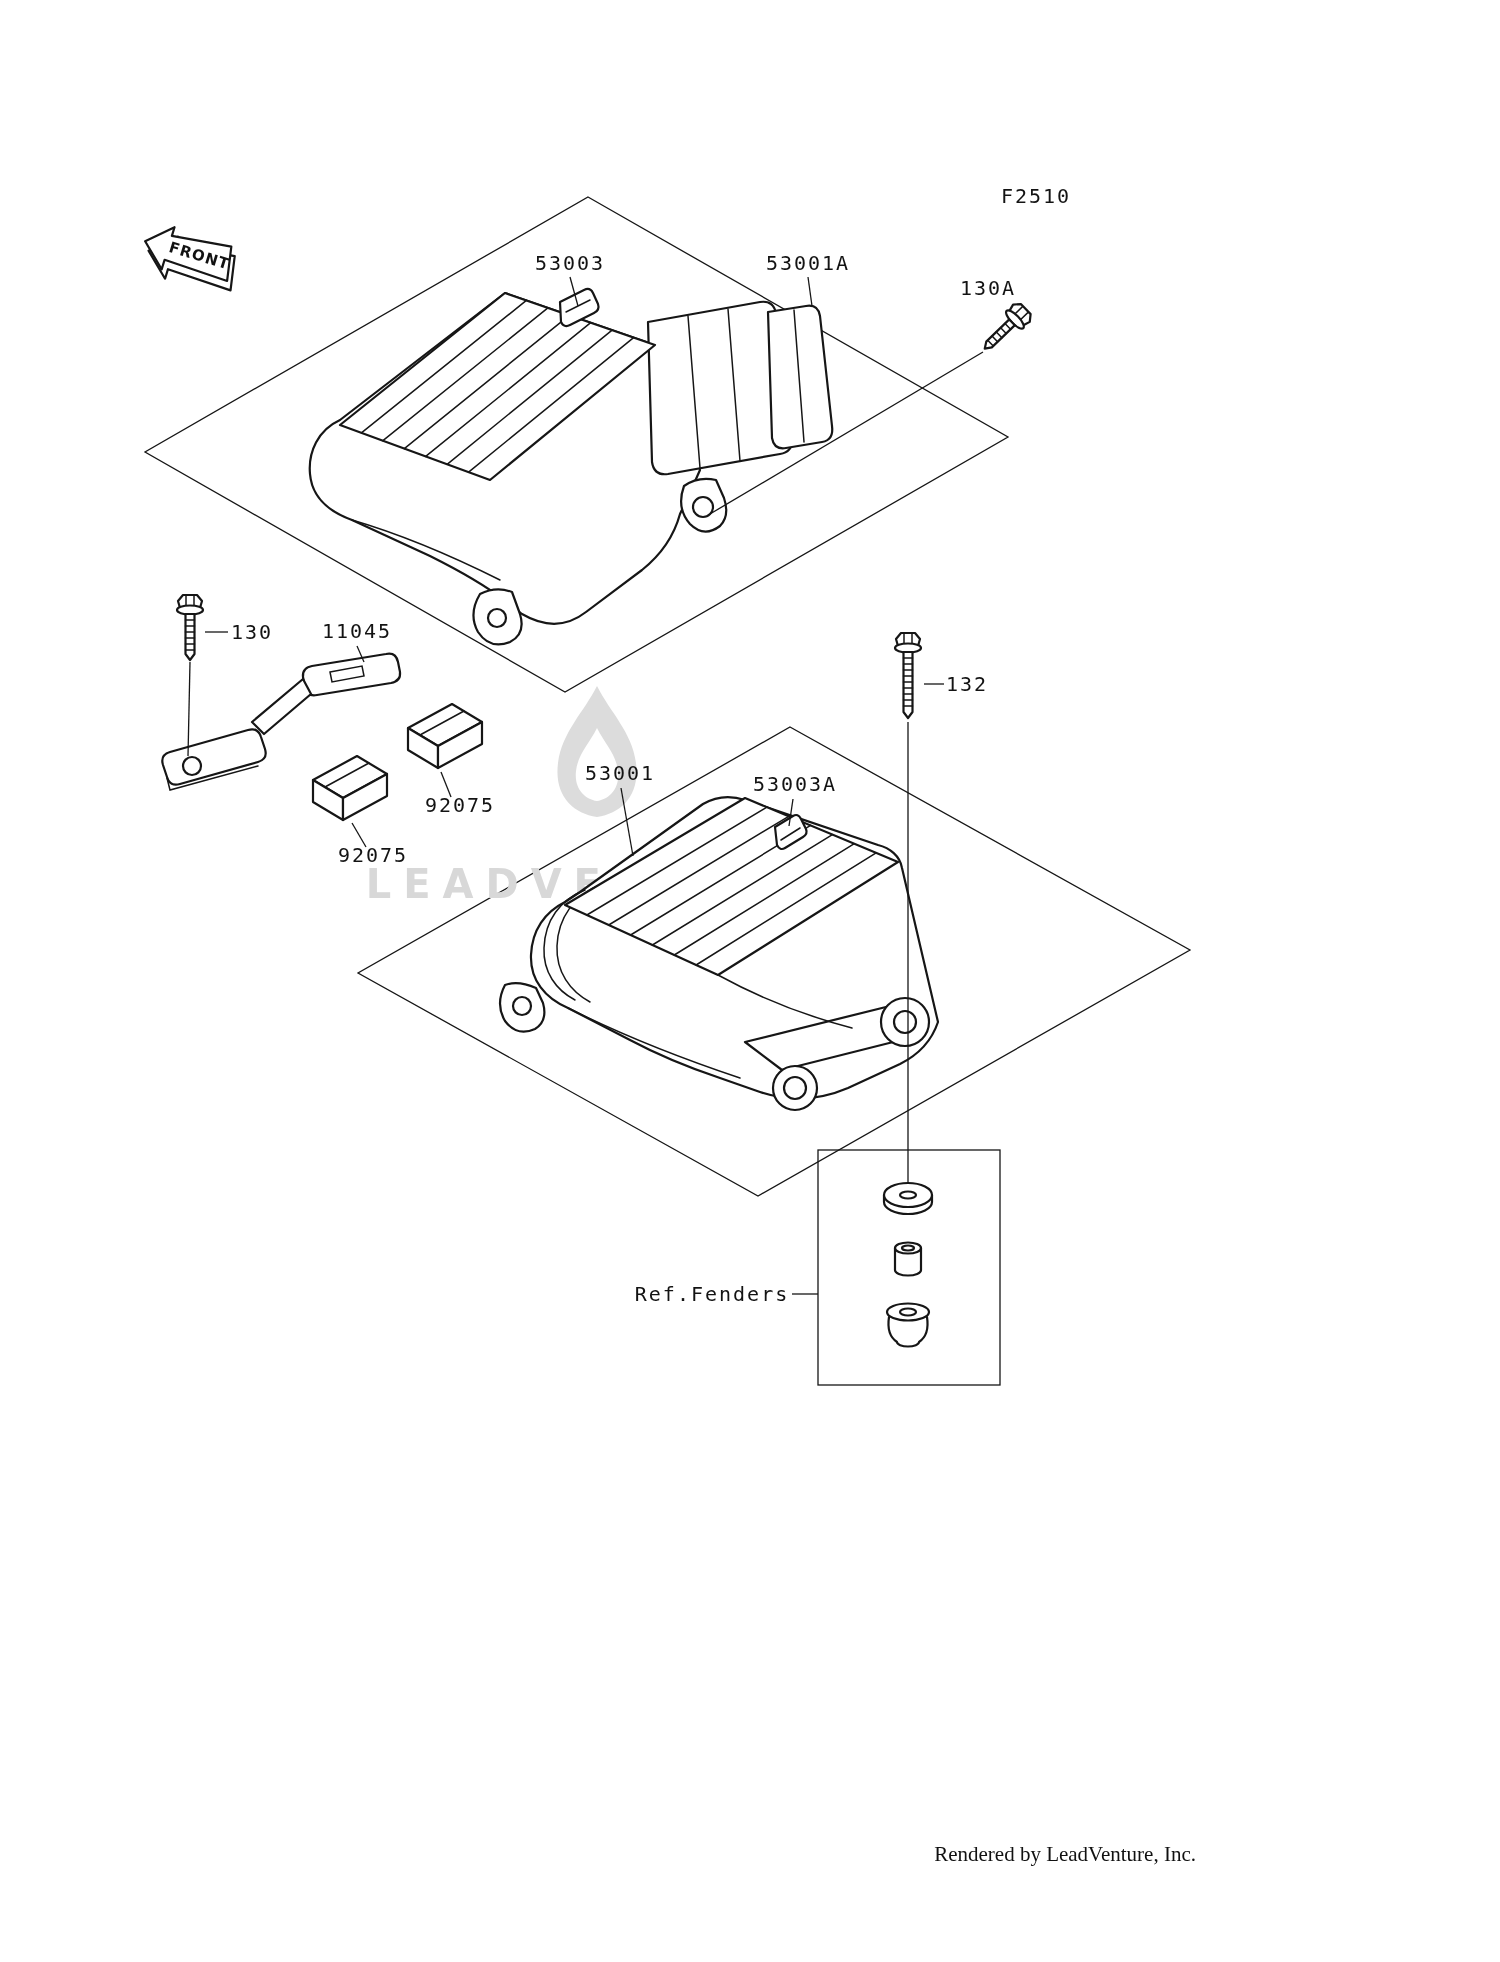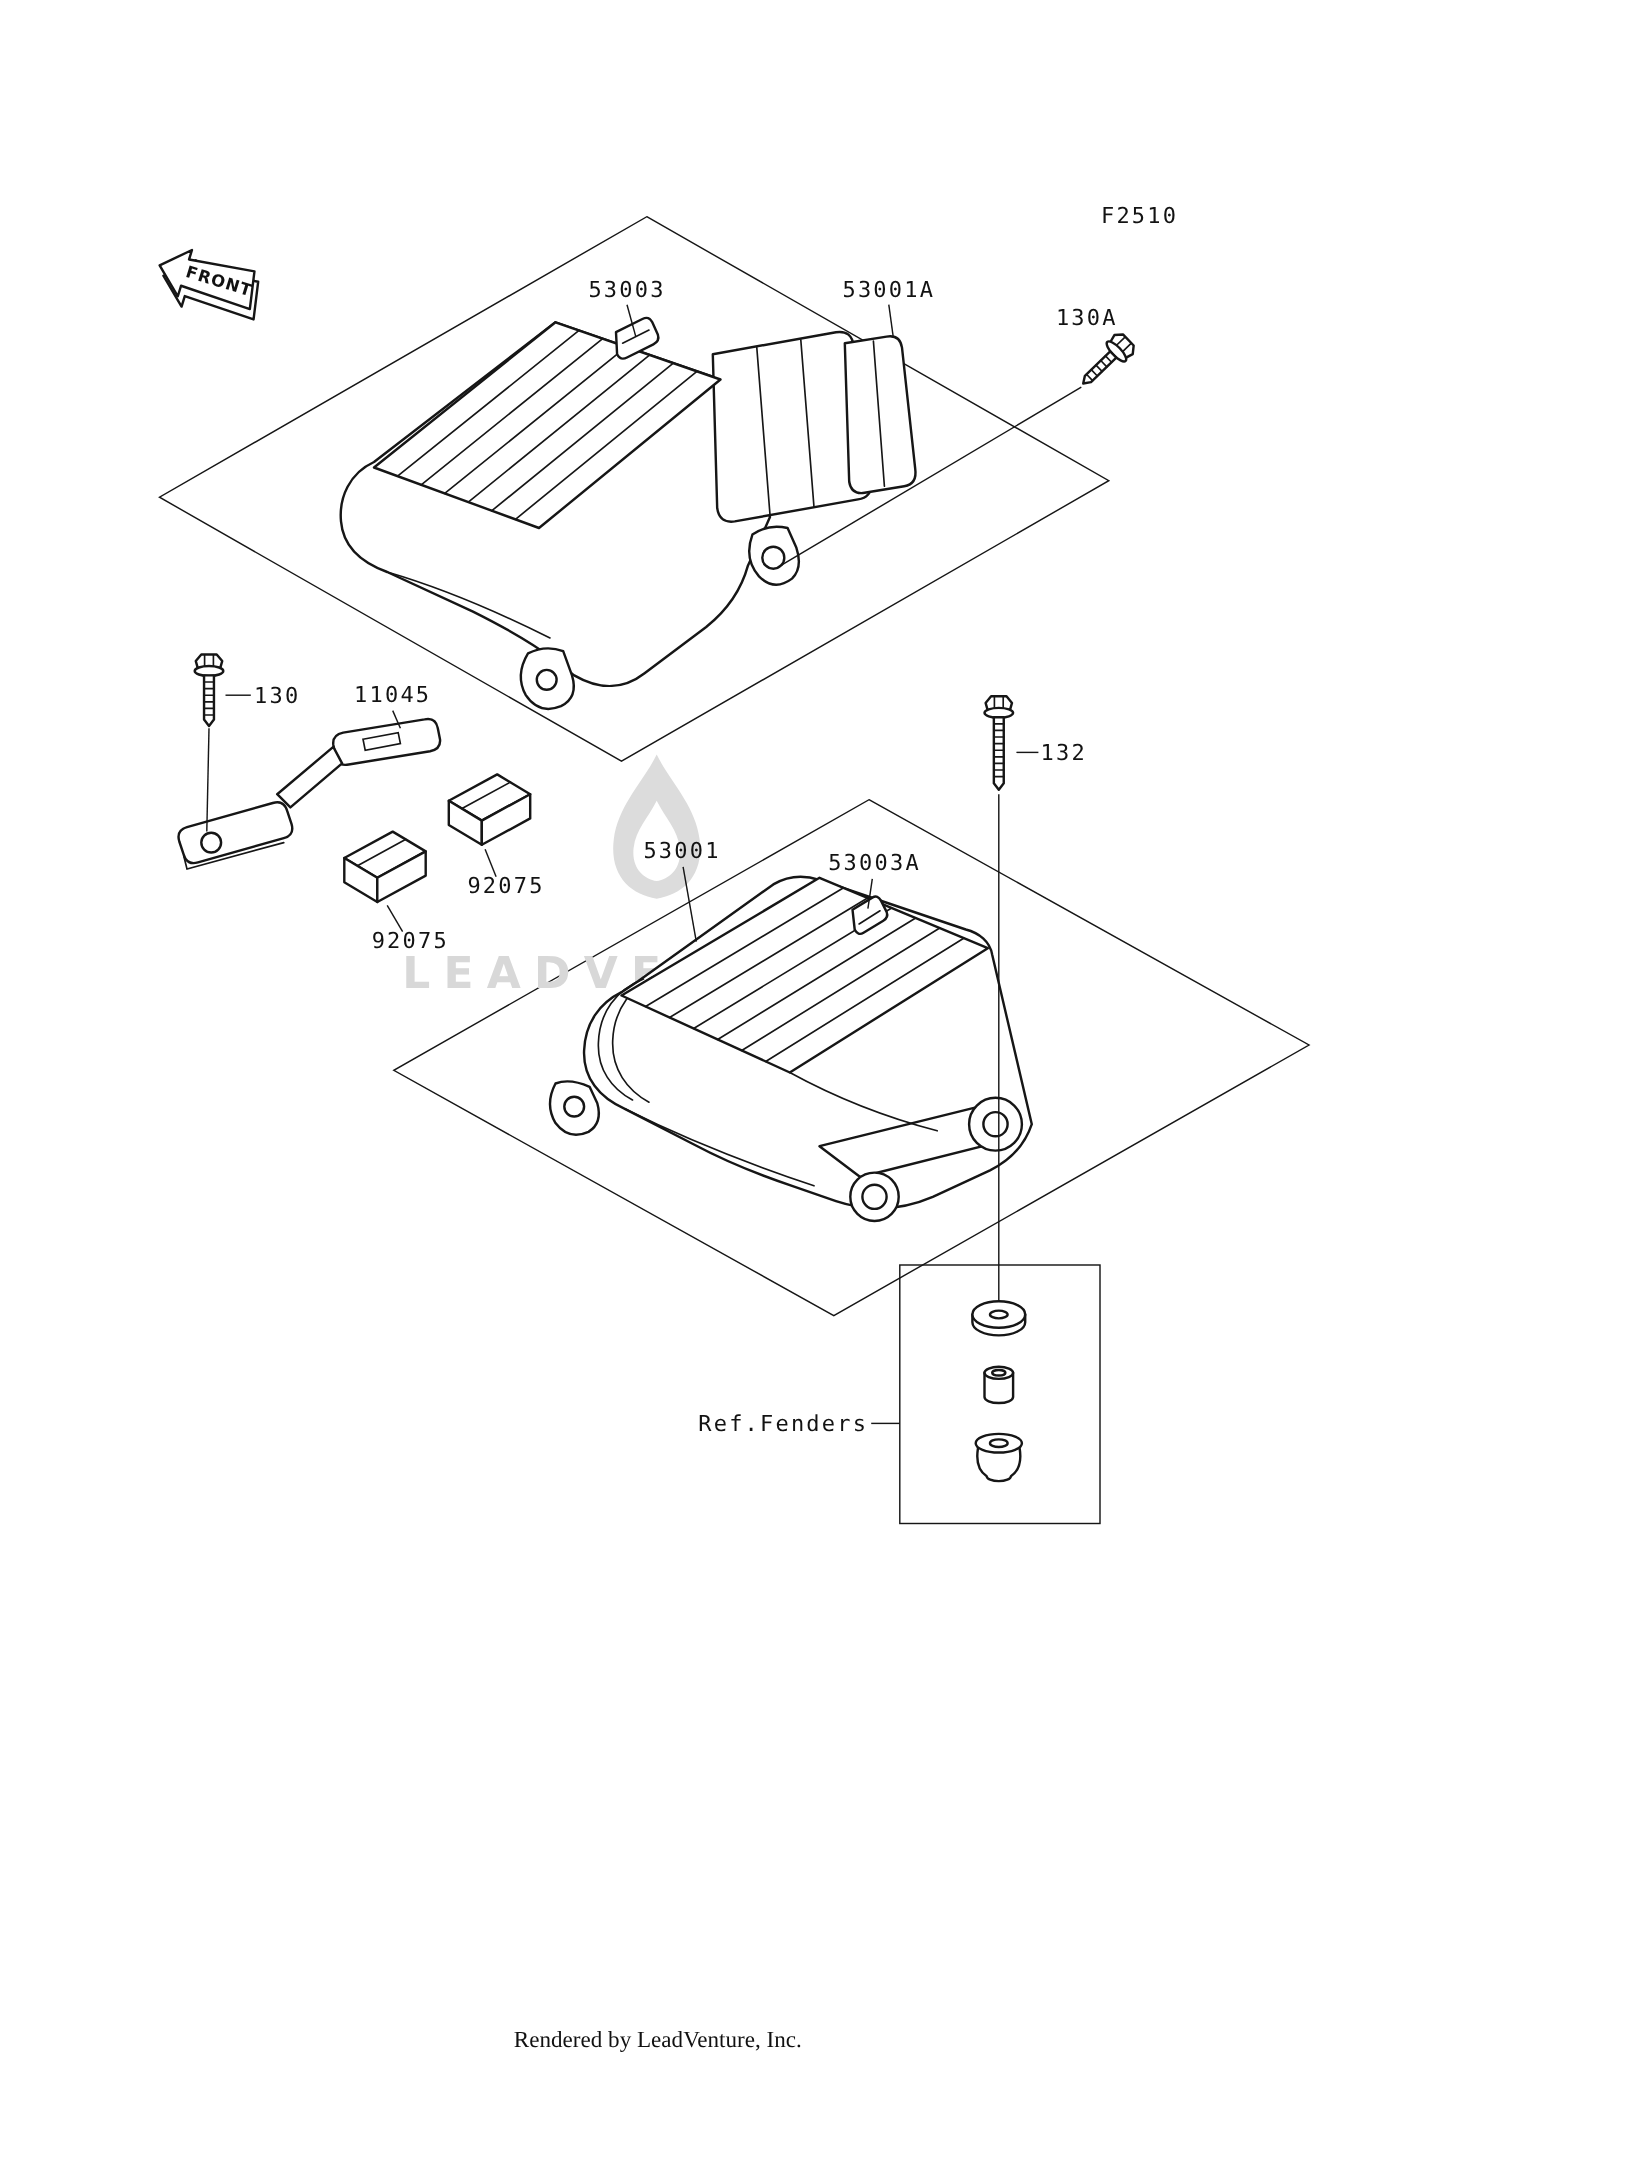--- a/index.html
+++ b/index.html
@@ -12,21 +12,21 @@
   .det {fill:none;stroke:#161616;stroke-width:1.5;stroke-linecap:round;}
   .thin{fill:none;stroke:#161616;stroke-width:1.3;}
   .wm  {fill:#dcdcdc;}
   
   .co{font-family:"DejaVu Sans Mono",monospace;font-size:20px;letter-spacing:2px;
       fill:#131313;text-anchor:middle;}
   .wm-text{font-family:"DejaVu Sans",sans-serif;font-size:40px;font-weight:600;
       letter-spacing:12px;fill:#d8d8d8;text-anchor:middle;}
   .front-text{font-family:"DejaVu Sans",sans-serif;font-size:15px;font-weight:bold;
       letter-spacing:1px;fill:#111111;text-anchor:middle;}
-  .footer{position:absolute;top:1842px;left:0;width:1196px;text-align:center;
+  .footer{position:absolute;top:1842px;left:0;width:1196px;text-align:right;
       font-family:"Liberation Serif",serif;font-size:21px;color:#111111;}
 </style>
 </head>
 <body>
 
 <div class="page">
 <svg width="1500" height="1962" viewBox="0 0 1500 1962">
 
   <path class="thin" d="M588,197 L1008,437 L565,692 L145,452 Z"></path>
   <path class="thin" d="M790,727 L1190,950 L758,1196 L358,973 Z"></path>

